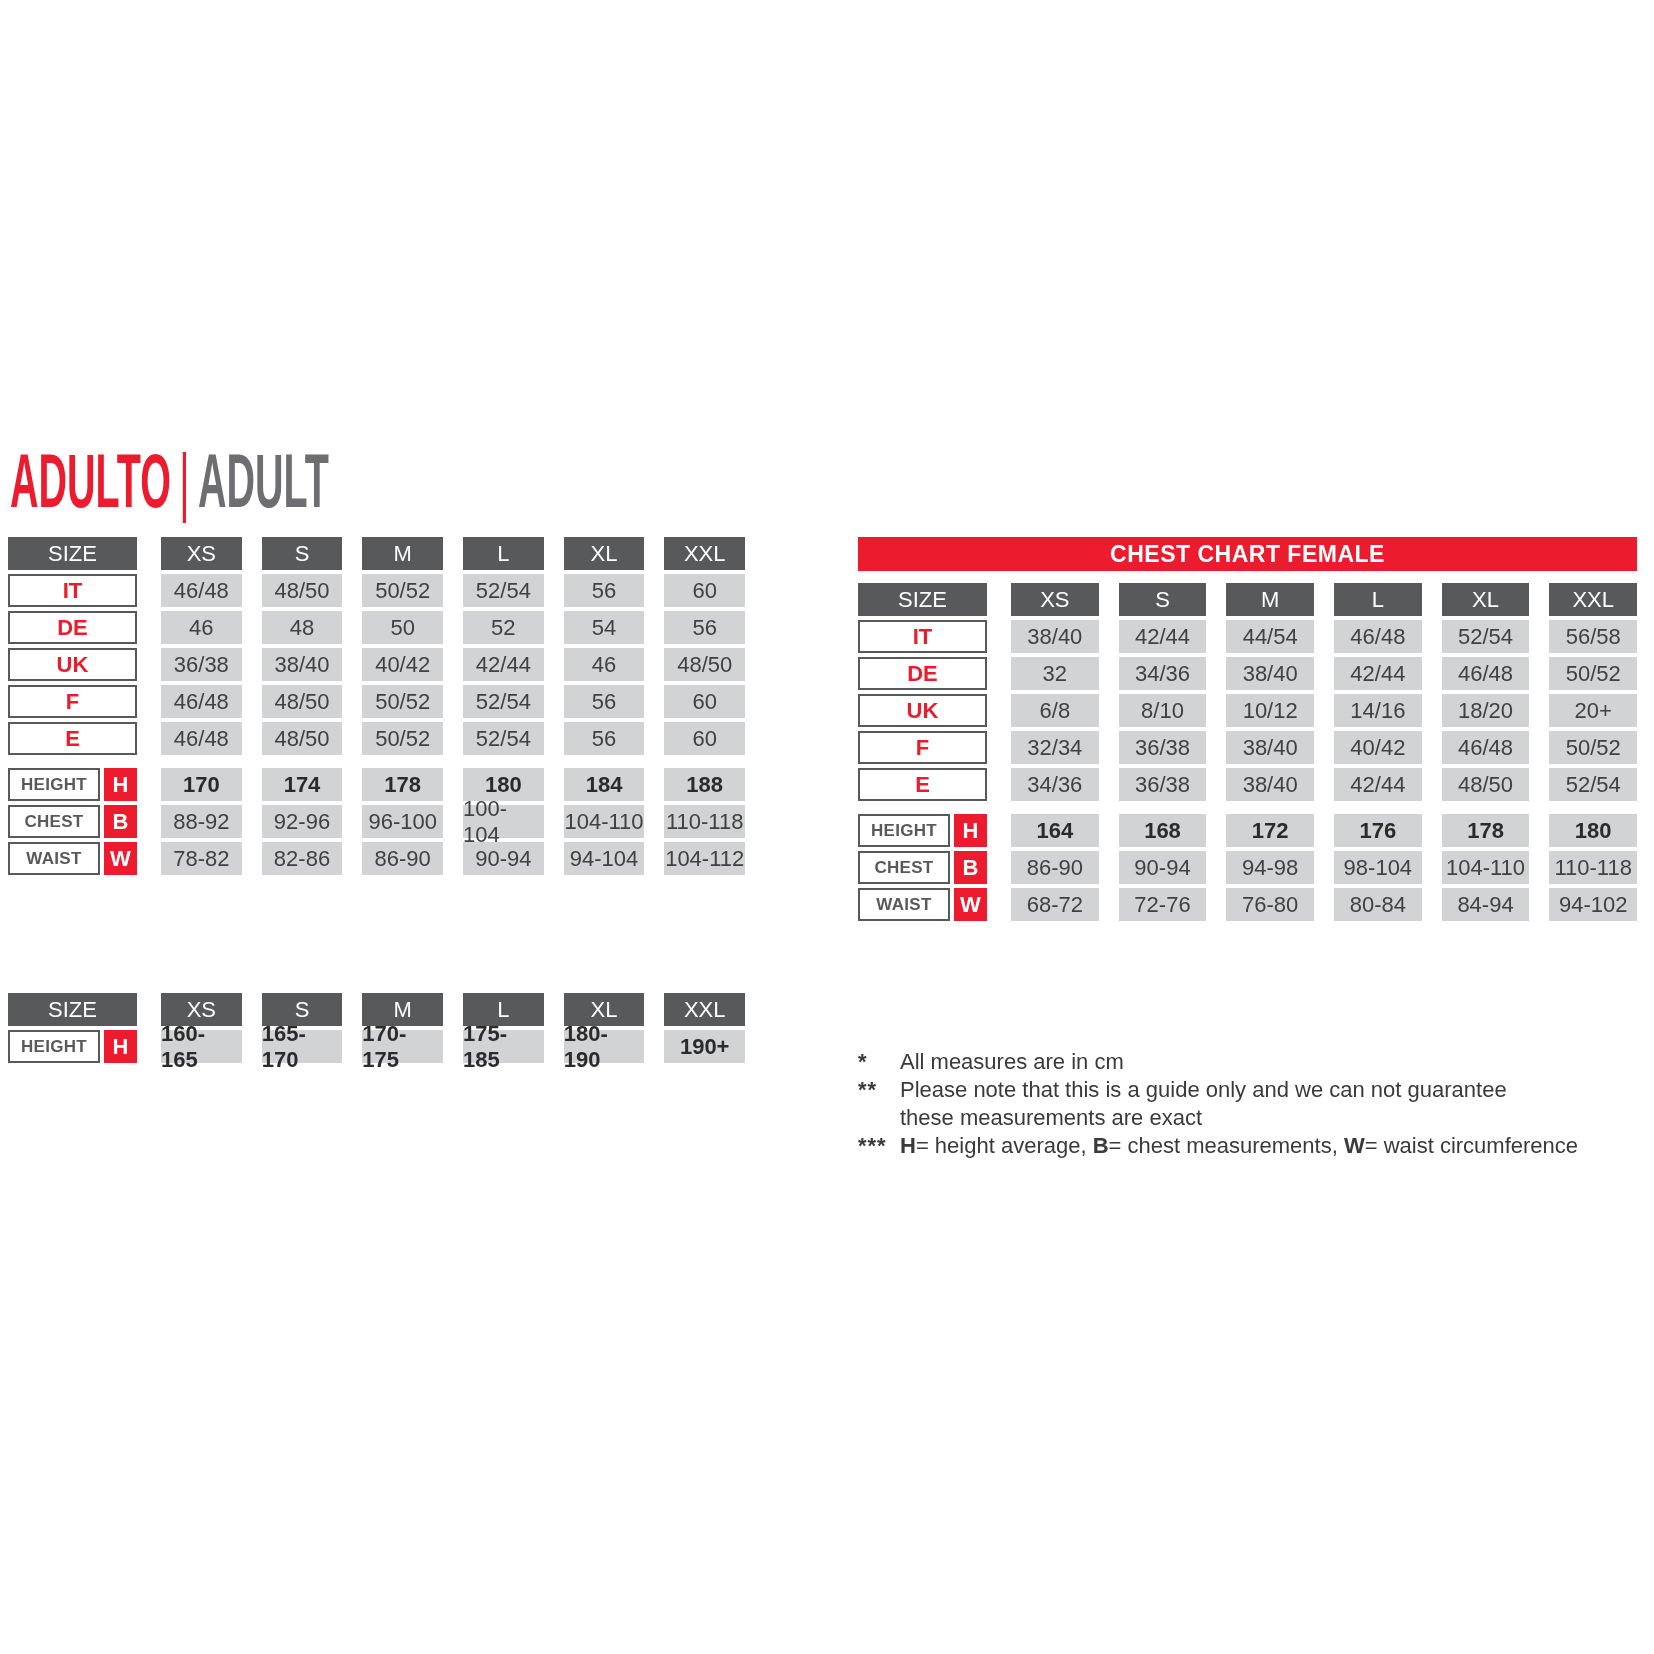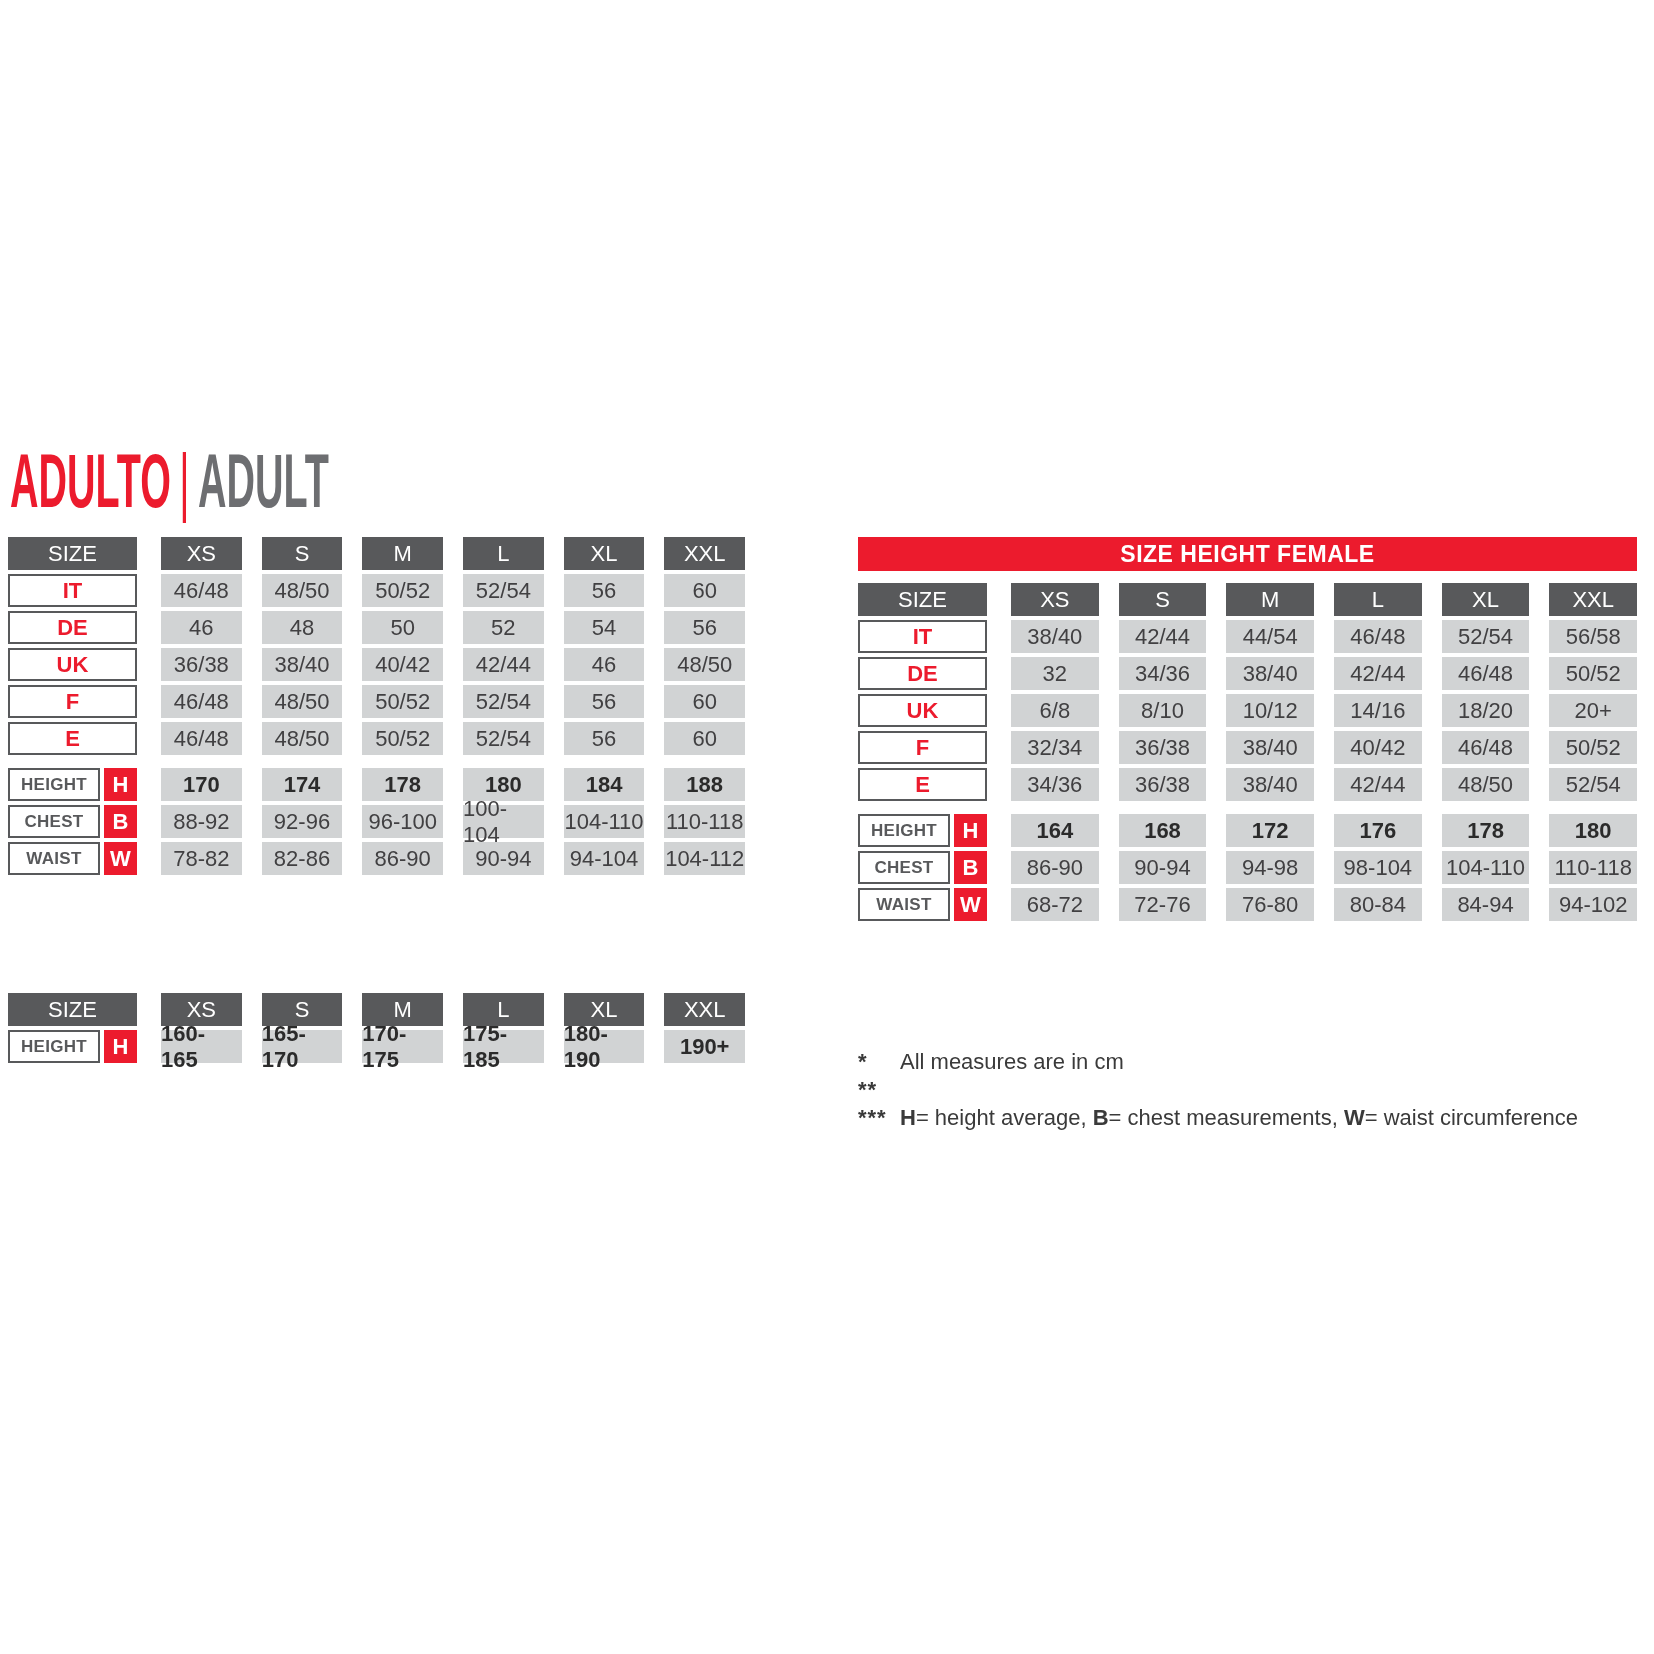--- a/index.html
+++ b/index.html
@@ -179,21 +179,21 @@
       </div>
       <div class="cell">78-82</div>
       <div class="cell">82-86</div>
       <div class="cell">86-90</div>
       <div class="cell">90-94</div>
       <div class="cell">94-104</div>
       <div class="cell">104-112</div>
     </div>
   </div>
 <div class="size-table female">
-    <div class="tbl-title">SIZE HEIGHT FEMALE</div>
+    <div class="tbl-title">CHEST CHART FEMALE</div>
     <div class="row">
       <div class="label-area">
         <div class="hdr-size">SIZE</div>
       </div>
       <div class="cell hcell">XS</div>
       <div class="cell hcell">S</div>
       <div class="cell hcell">M</div>
       <div class="cell hcell">L</div>
       <div class="cell hcell">XL</div>
       <div class="cell hcell">XXL</div>
@@ -317,18 +317,19 @@
     </div>
   </div>
 
 <div class="footnotes" id="footnotes">
     <div class="fn-line">
       <div class="fn-marker">*</div>
       <div class="fn-text">All measures are in cm</div>
     </div>
     <div class="fn-line">
       <div class="fn-marker">**</div>
+      <div class="fn-text wrapped">Please note that this is a guide only and we can not guarantee these measurements are exact</div>
     </div>
     <div class="fn-line">
       <div class="fn-marker">***</div>
       <div class="fn-text"><span class="fn-b">H</span><span class="">= height average, </span><span class="fn-b">B</span><span class="">= chest measurements, </span><span class="fn-b">W</span><span class="">= waist circumference</span></div>
     </div>
   </div>
 
 </body></html>

